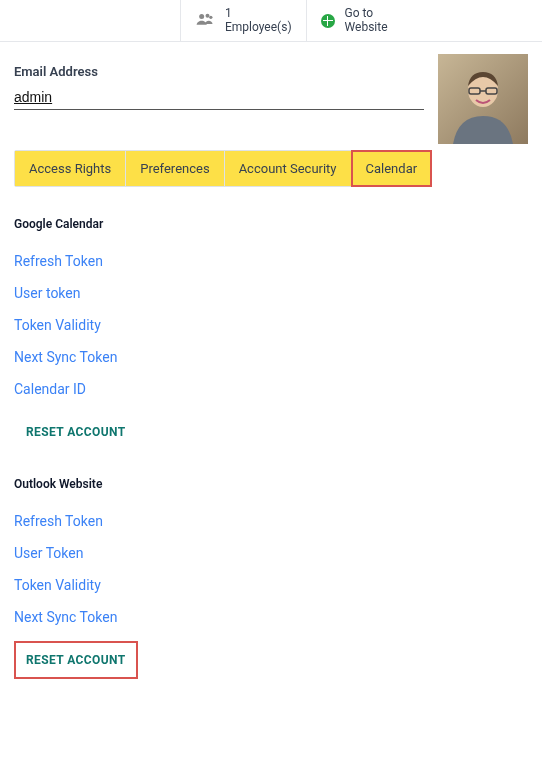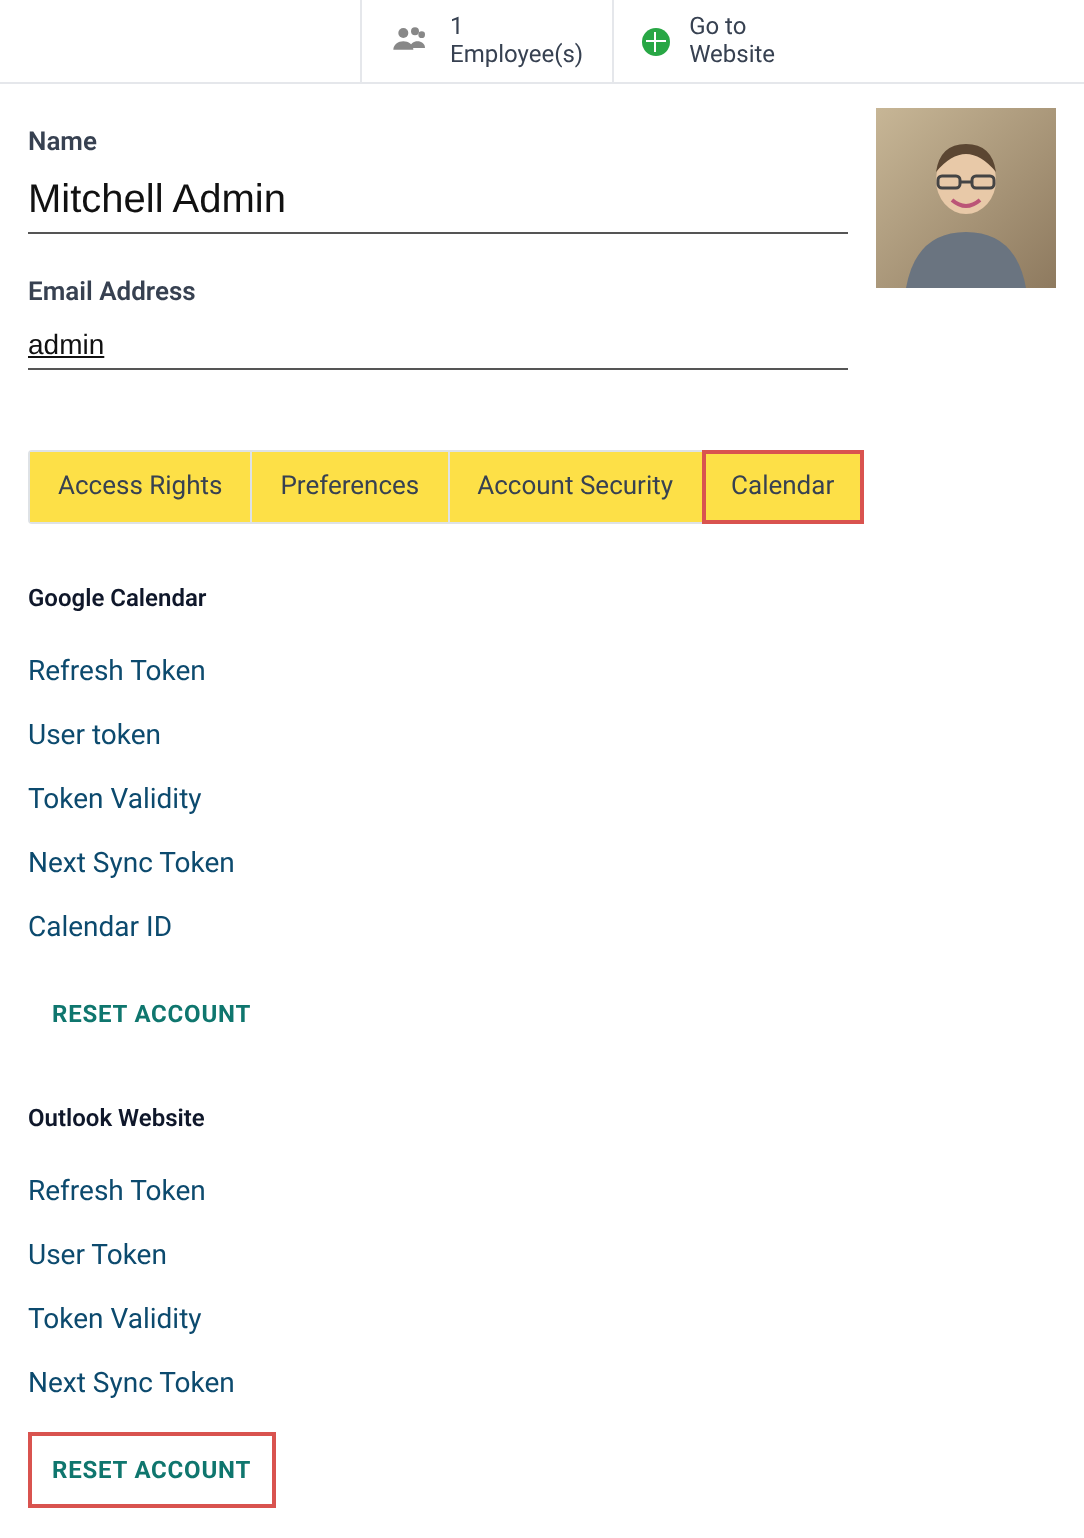--- a/index.html
+++ b/index.html
@@ -91,21 +91,21 @@
     padding: 20px 14px 0 14px;
   }
   .section-title {
     font-size: 12px;
     color: #0f172a;
     font-weight: 600;
     margin-bottom: 14px;
   }
   .kv-row {
     font-size: 14px;
-    color: #0c4a6e;
+    color: #3b82f6;
     padding: 8px 0;
   }
   .reset-btn {
     display: inline-block;
     color: #0f766e;
     font-size: 12px;
     font-weight: 700;
     letter-spacing: 0.4px;
     padding: 10px 10px;
     margin: 8px 0 6px 0;
@@ -159,24 +159,20 @@
       <ellipse cx="45" cy="36" rx="15" ry="17" fill="#e8c9a8"></ellipse>
       <path d="M30 32 q15 -18 30 0 q-2 -14 -15 -14 t-15 14" fill="#5b4632"></path>
       <rect x="31" y="34" width="11" height="6" rx="2" fill="none" stroke="#444" stroke-width="1.5"></rect>
       <rect x="48" y="34" width="11" height="6" rx="2" fill="none" stroke="#444" stroke-width="1.5"></rect>
       <line x1="42" y1="37" x2="48" y2="37" stroke="#444" stroke-width="1.5"></line>
       <path d="M38 46 q7 6 14 0" stroke="#b57" stroke-width="2" fill="none"></path>
       <path d="M15 90 q5 -28 30 -28 t30 28" fill="#6a7480"></path>
     </svg>
   </div>
 
-  <div class="field-group">
-    <div class="field-label">Name</div>
-    <input class="field-input" value="Mitchell Admin" style="">
-  </div>
 
   <div class="field-group">
     <div class="field-label">Email Address</div>
     <input class="field-input small" value="admin" style="">
   </div>
 
   <div class="tabs">
     <div class="tab">Access Rights</div>
     <div class="tab">Preferences</div>
     <div class="tab">Account Security</div>

